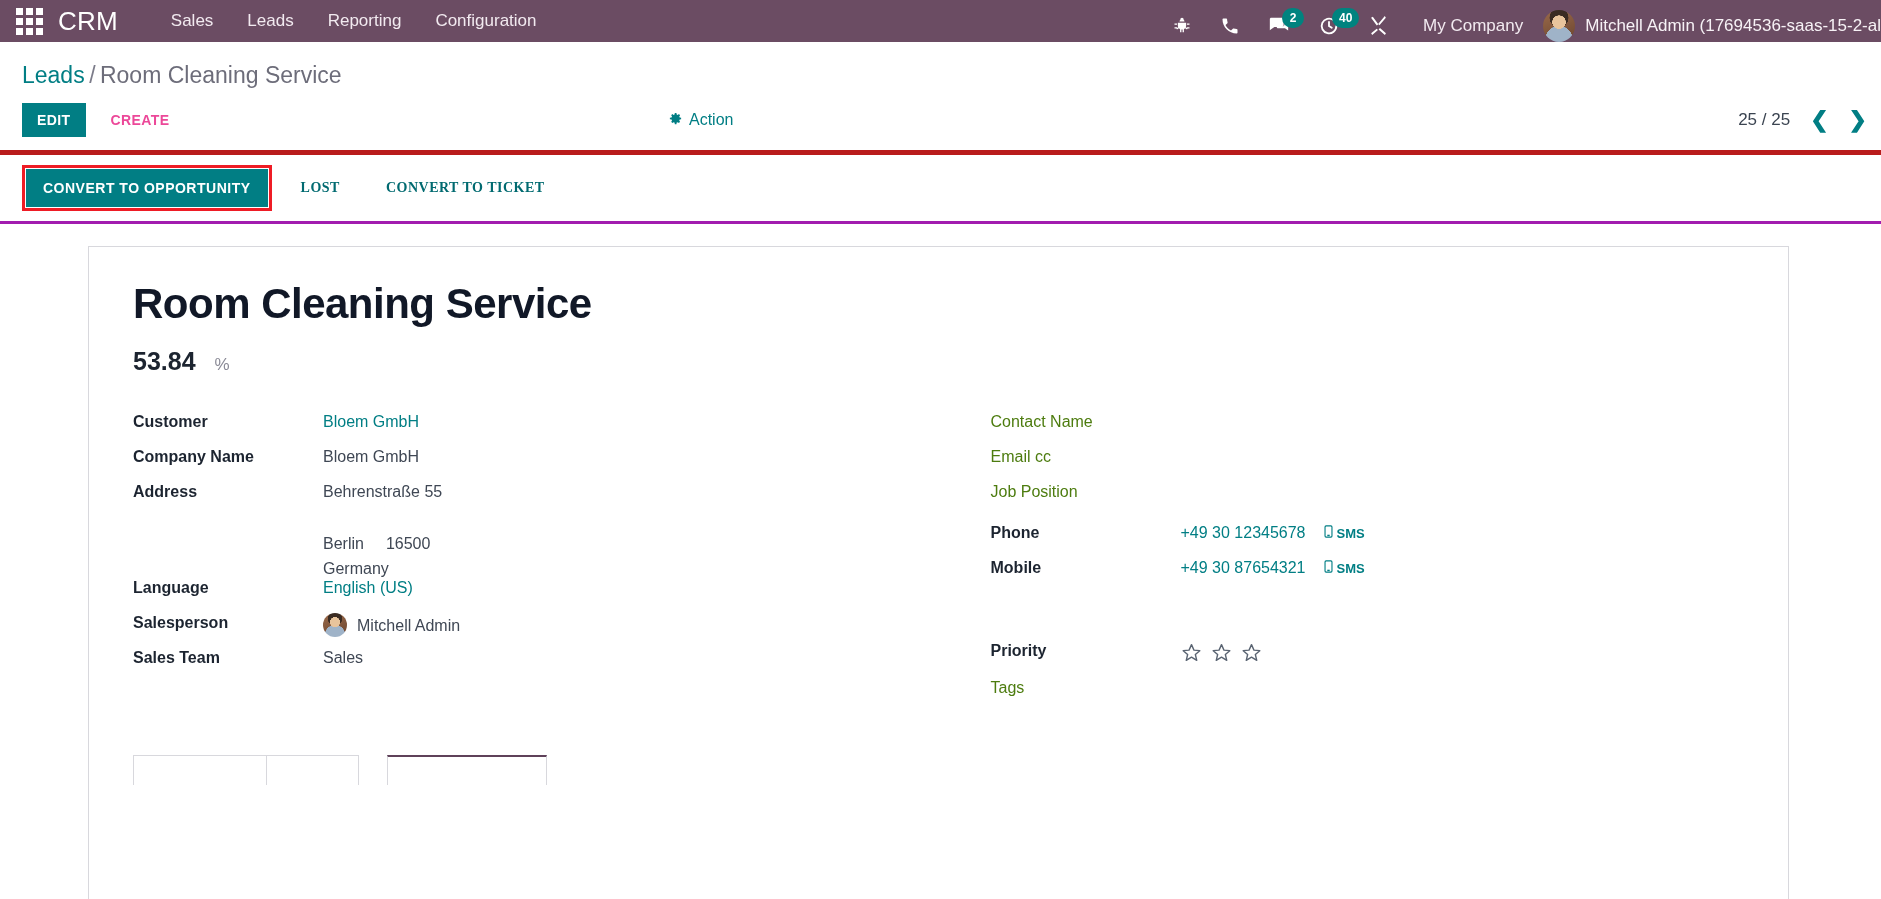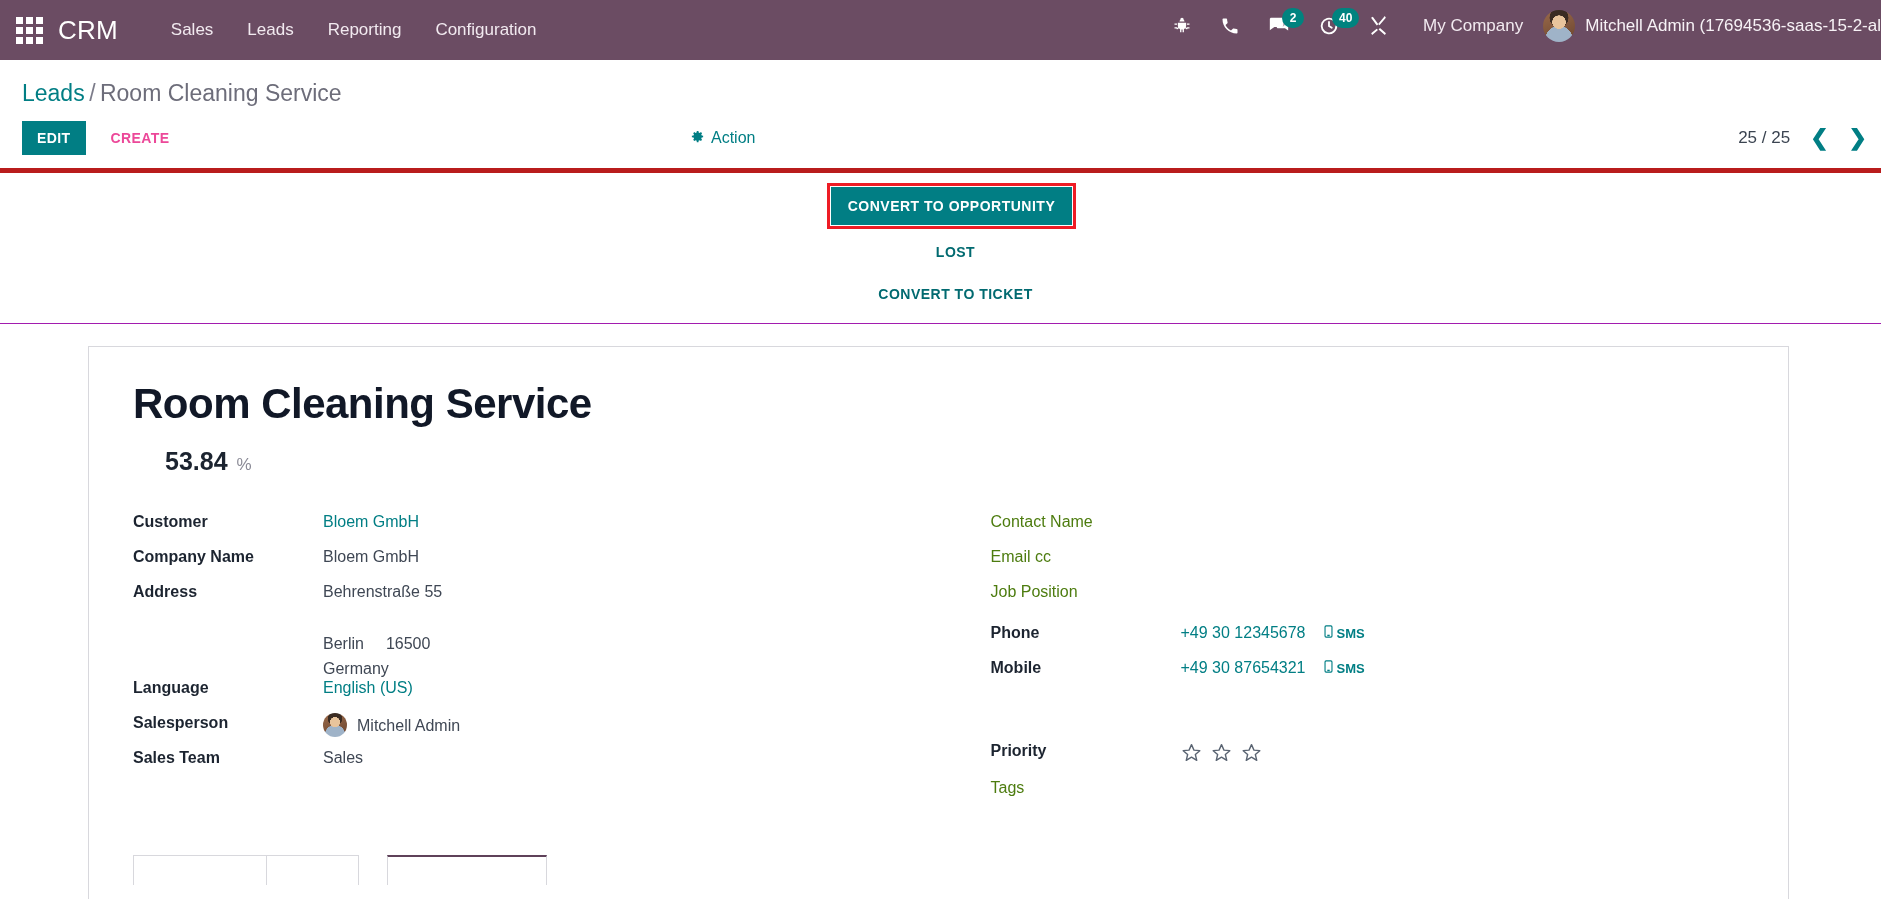--- a/index.html
+++ b/index.html
@@ -6,21 +6,21 @@
   html, body {
     width: 1881px; height: 899px;
     background: #ffffff;
     font-family: "Liberation Sans", sans-serif;
     color: #212529;
     overflow: hidden;
   }
 
   
   .navbar {
-    height: 60px;
+    height: 42px;
     background: #6b4c63;
     display: flex;
     align-items: center;
     padding: 0 16px 0 14px;
     position: relative;
   }
   .apps-grid {
     width: 30px; height: 30px;
     display: grid;
     grid-template-columns: repeat(3, 7px);
@@ -145,21 +145,21 @@
     font-weight: 700;
     letter-spacing: .4px;
     padding: 9px 15px;
     margin-left: 10px;
     border: none;
     cursor: pointer;
     font-family: inherit;
   }
   .action-menu {
     position: absolute;
-    left: 690px;
+    left: 668px;
     display: flex;
     align-items: center;
     gap: 6px;
     color: #017e84;
     font-size: 16px;
     cursor: pointer;
   }
   .pager {
     position: absolute;
     right: 14px;
@@ -178,23 +178,22 @@
     line-height: 1;
     user-select: none;
   }
 
   
   .statusbar {
     display: flex;
     align-items: center;
     padding: 10px 0 10px 22px;
     gap: 4px;
-    border-bottom: 1px solid #a21caf;
+    border-bottom: 3px solid #a21caf;
     background: #ffffff;
-    flex-direction: column;
   }
   .highlight-box {
     border: 3px solid #ee1c25;
     padding: 1px;
     display: inline-block;
   }
   .btn-primary-status {
     background: #017e84;
     color: #ffffff;
     font-size: 14px;
@@ -208,21 +207,21 @@
   }
   .btn-status {
     background: transparent;
     color: #016a70;
     font-size: 14px;
     font-weight: 700;
     letter-spacing: .5px;
     padding: 11px 17px;
     border: none;
     cursor: pointer;
-    font-family: Liberation Sans, sans-serif;
+    font-family: Liberation Serif, serif;
     margin-left: 8px;
   }
 
   
   .sheet-bg { padding: 22px 0 0 0; background: #ffffff; height: 100%; }
   .sheet {
     margin: 0 92px 0 88px;
     border: 1px solid #d8d8dd;
     border-bottom: none;
     background: #ffffff;
@@ -233,22 +232,21 @@
     font-size: 42px;
     font-weight: 700;
     color: #111827;
     letter-spacing: -.5px;
     line-height: 1.1;
   }
   .prob-row {
     margin-top: 20px;
     display: flex;
     align-items: baseline;
-    gap: 9px;
-    margin-left: 32px;
+    gap: 19px;
   }
   .prob-value { font-size: 25px; font-weight: 700; color: #1c2430; }
   .prob-unit { font-size: 17px; color: #8a8a96; }
 
   .columns { display: flex; margin-top: 36px; }
   .col { width: 50%; }
   .col-right { padding-left: 52px; }
 
   .field-row { display: flex; align-items: flex-start; min-height: 35px; }
   .f-label {

